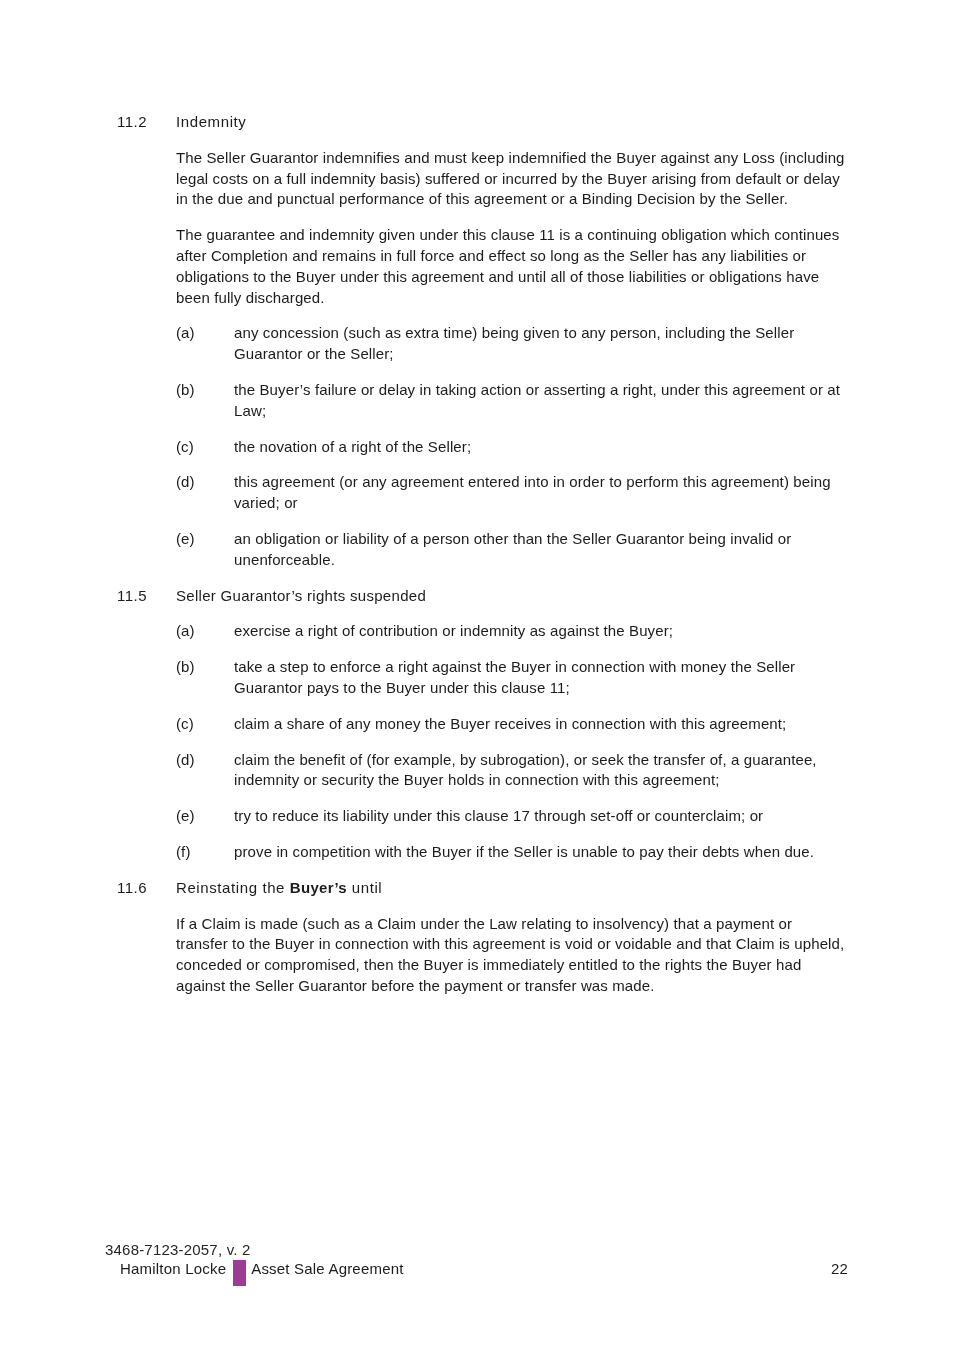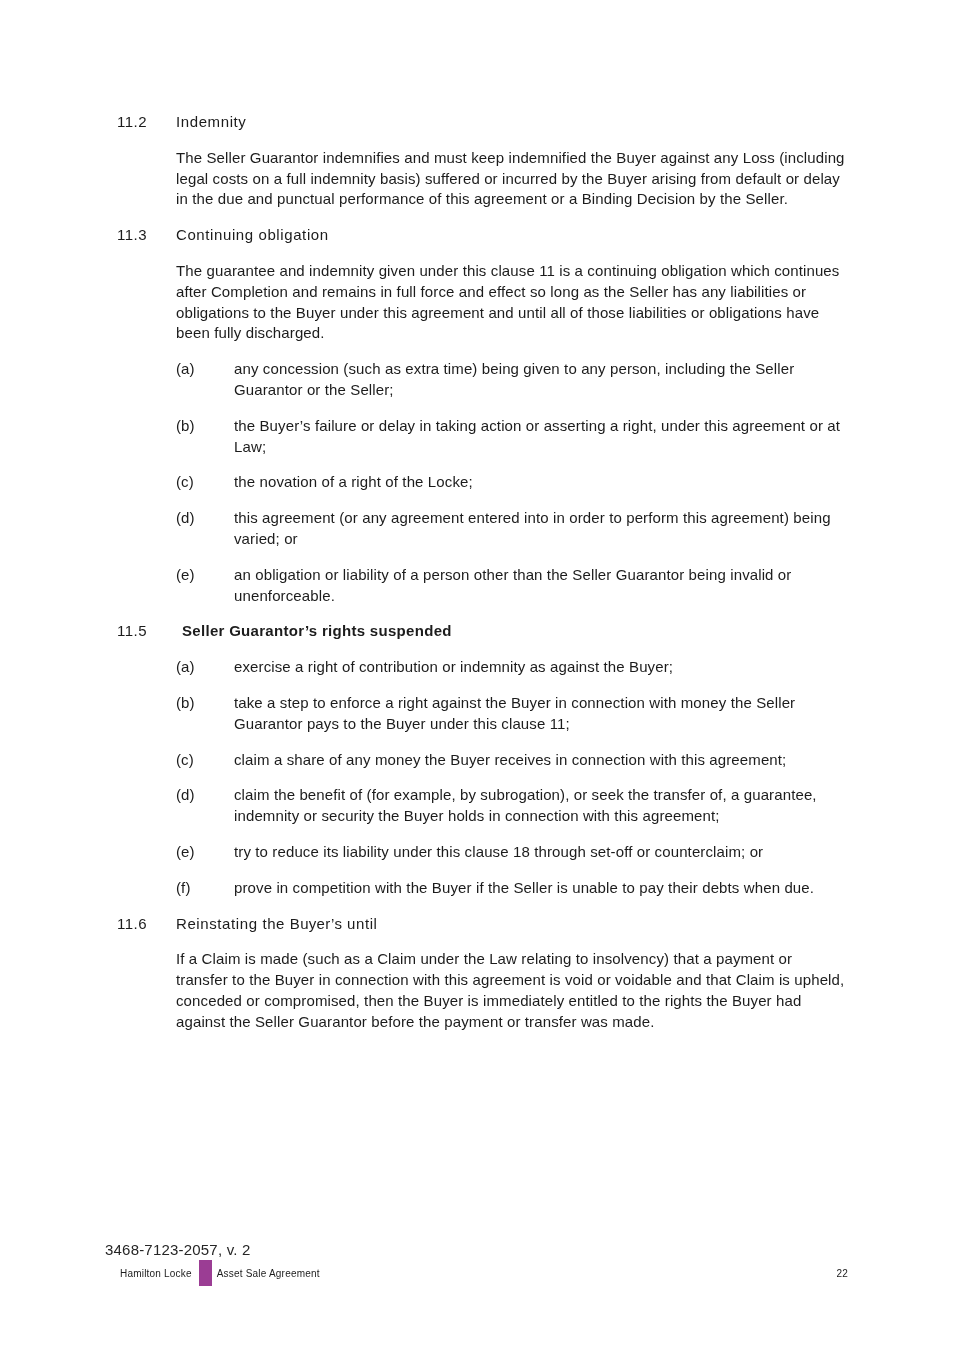--- a/index.html
+++ b/index.html
@@ -24,30 +24,30 @@
     letter-spacing: 0.12px;
   }
   .row { display: flex; }
   .block { margin-bottom: 15px; }
   .num {
     width: 59px; flex-shrink: 0;
     letter-spacing: 0.5px;
   }
   .txt { width: 672px; }
   .heading { letter-spacing: 0.6px; }
-  .heading.bold { font-weight: bold; letter-spacing: 0.3px; margin-left: 6px; }
-  .bold-inline { font-weight: normal; letter-spacing: 0.3px; }
+  .heading.bold { font-weight: normal; letter-spacing: 0.3px; }
+  .bold-inline { font-weight: bold; letter-spacing: 0.3px; }
   .item { display: flex; margin-bottom: 15px; }
   .marker { width: 58px; flex-shrink: 0; }
   .itext { flex: 1; }
   .footer {
     position: absolute;
     left: 120px; right: 117px; top: 1260px;
-    display: flex; align-items: center;
-    font-size: 10px;
+    display: flex; 
+    font-size: 15px;
     letter-spacing: 0.2px;
     color: #1c1c1c;
   }
   .accent-block {
     display: inline-block;
     width: 13px; height: 26px;
     margin: 0 5px 0 7px;
     background: #9b3d94;
   }
   .footer-spacer { flex: 1; }
@@ -68,42 +68,38 @@
     <div class="row block">
       <span class="num">11.2</span>
       <span class="txt heading">Indemnity</span>
     </div>
     <div class="row block">
       <span class="num"></span>
       <p class="txt">The Seller Guarantor indemnifies and must keep indemnified the Buyer against any Loss (including legal costs on a full indemnity basis) suffered or incurred by the Buyer arising from default or delay in the due and punctual performance of this agreement or a Binding Decision by the Seller.</p>
     </div>
 
     <div class="row block">
-      <span class="num">11.3</span>
-      <span class="txt heading">Continuing obligation</span>
-    </div>
-    <div class="row block">
       <span class="num"></span>
       <p class="txt">The guarantee and indemnity given under this clause 11 is a continuing obligation which continues after Completion and remains in full force and effect so long as the Seller has any liabilities or obligations to the Buyer under this agreement and until all of those liabilities or obligations have been fully discharged.</p>
     </div>
 
     <div class="row">
       <span class="num"></span>
       <div class="txt">
         <div class="item">
           <span class="marker">(a)</span>
           <span class="itext">any concession (such as extra time) being given to any person, including the Seller Guarantor or the Seller;</span>
         </div>
         <div class="item">
           <span class="marker">(b)</span>
           <span class="itext">the Buyer’s failure or delay in taking action or asserting a right, under this agreement or at Law;</span>
         </div>
         <div class="item">
           <span class="marker">(c)</span>
-          <span class="itext">the novation of a right of the Locke;</span>
+          <span class="itext">the novation of a right of the Seller;</span>
         </div>
         <div class="item">
           <span class="marker">(d)</span>
           <span class="itext">this agreement (or any agreement entered into in order to perform this agreement) being varied; or</span>
         </div>
         <div class="item">
           <span class="marker">(e)</span>
           <span class="itext">an obligation or liability of a person other than the Seller Guarantor being invalid or unenforceable.</span>
         </div>
       </div>
@@ -127,21 +123,21 @@
         <div class="item">
           <span class="marker">(c)</span>
           <span class="itext">claim a share of any money the Buyer receives in connection with this agreement;</span>
         </div>
         <div class="item">
           <span class="marker">(d)</span>
           <span class="itext">claim the benefit of (for example, by subrogation), or seek the transfer of, a guarantee, indemnity or security the Buyer holds in connection with this agreement;</span>
         </div>
         <div class="item">
           <span class="marker">(e)</span>
-          <span class="itext">try to reduce its liability under this clause 18 through set-off or counterclaim; or</span>
+          <span class="itext">try to reduce its liability under this clause 17 through set-off or counterclaim; or</span>
         </div>
         <div class="item">
           <span class="marker">(f)</span>
           <span class="itext">prove in competition with the Buyer if the Seller is unable to pay their debts when due.</span>
         </div>
       </div>
     </div>
 
     <div class="row block">
       <span class="num">11.6</span>

